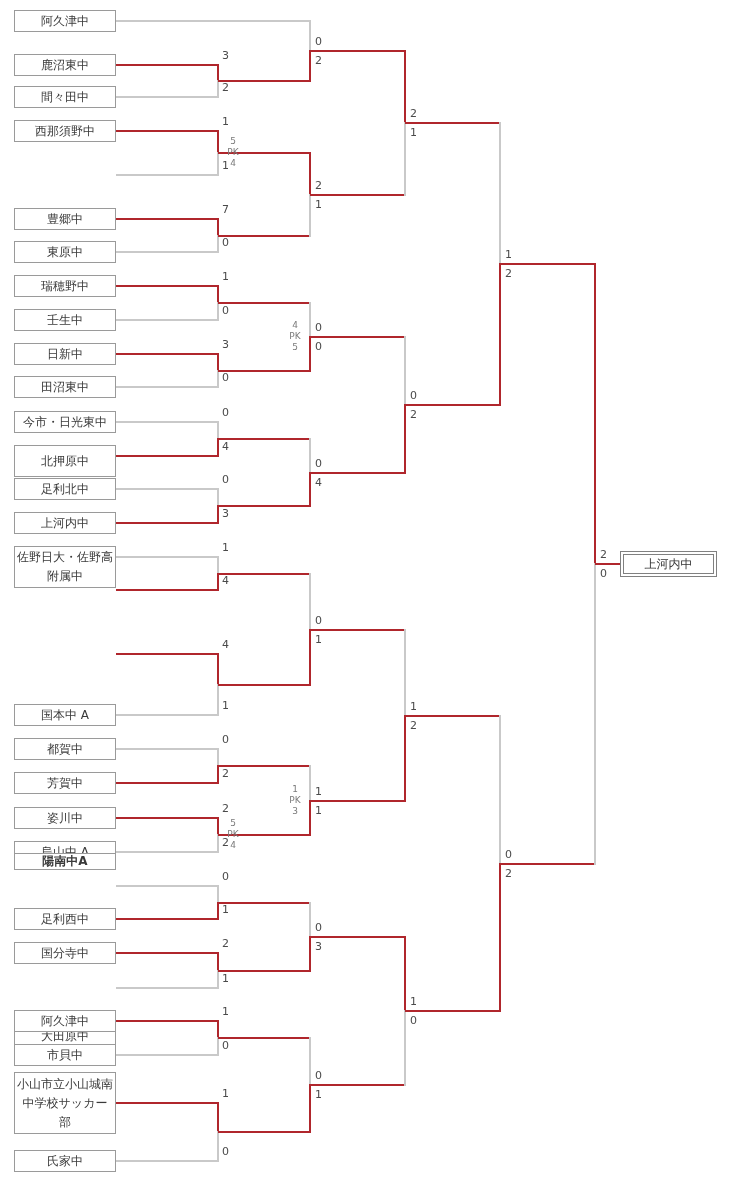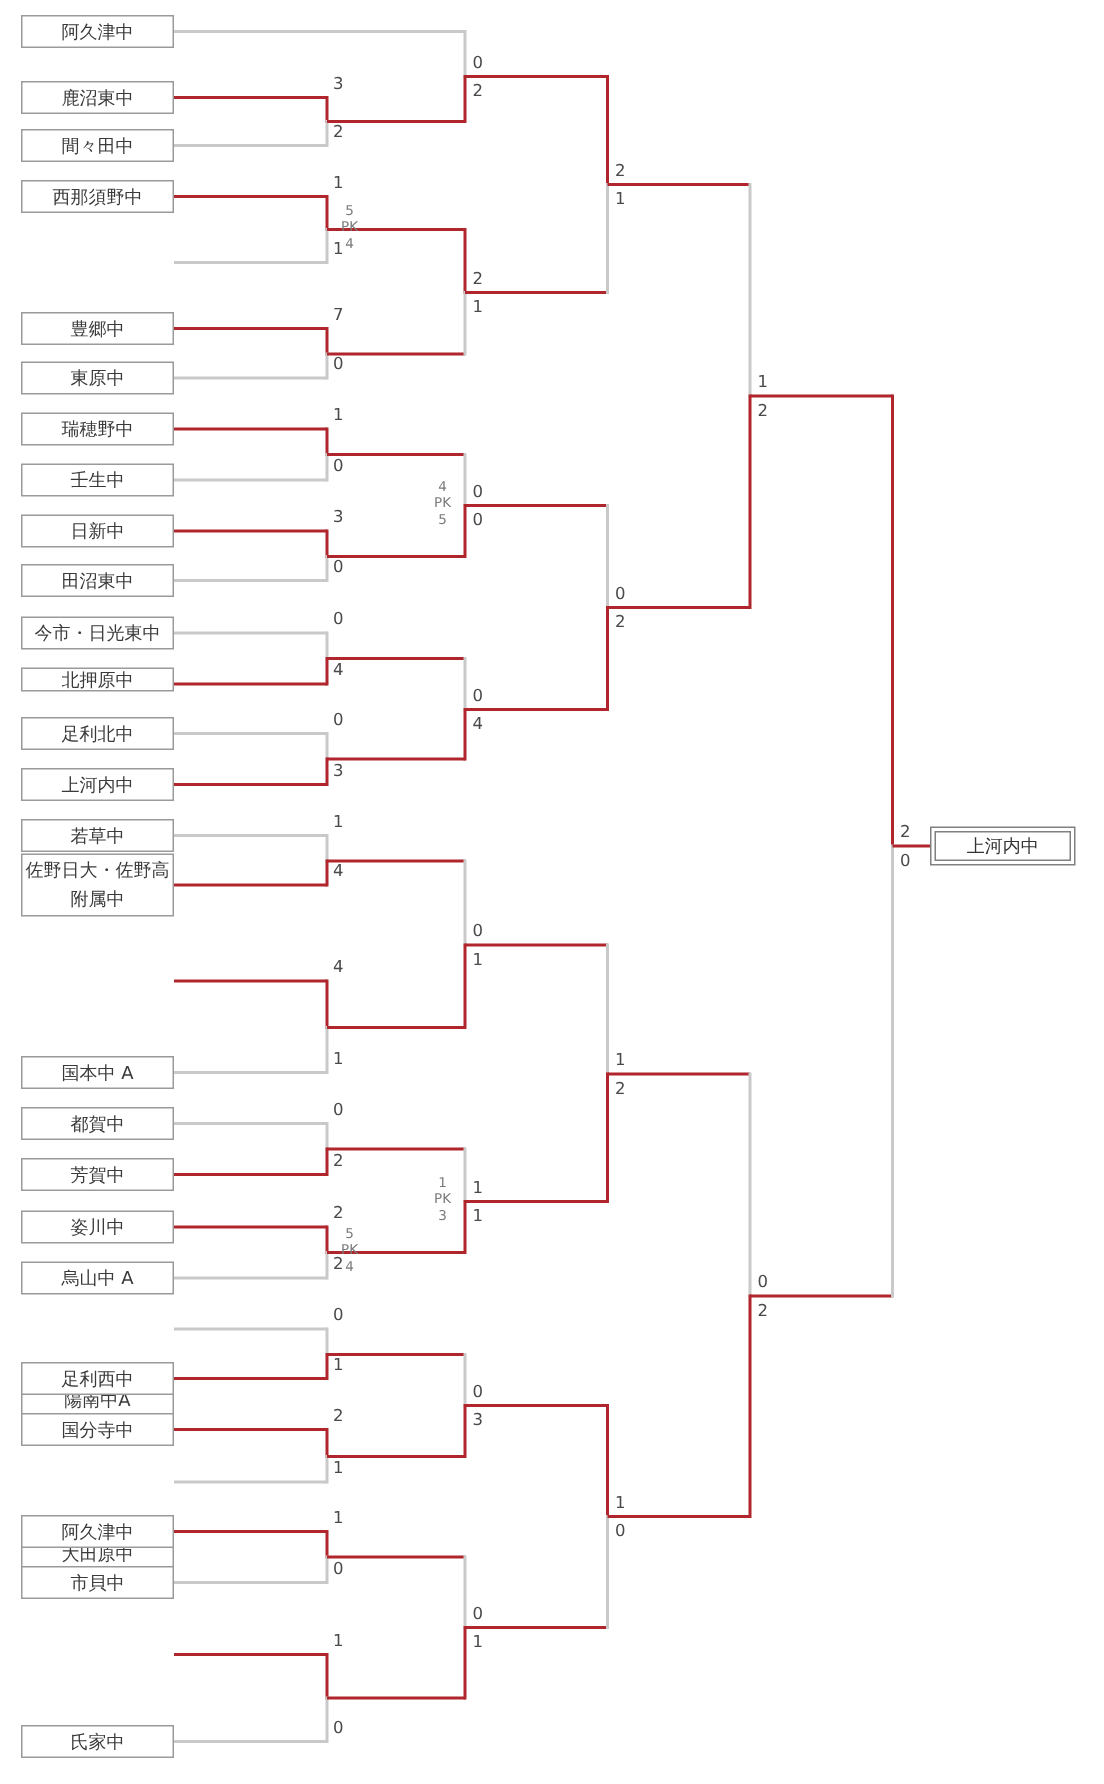--- a/index.html
+++ b/index.html
@@ -84,36 +84,37 @@
     <div class="team-box" style="top: 54px; height: 22px;">鹿沼東中</div>
     <div class="team-box" style="top: 86px; height: 22px;">間々田中</div>
     <div class="team-box" style="top: 120px; height: 22px;">西那須野中</div>
     <div class="team-box" style="top: 208px; height: 22px;">豊郷中</div>
     <div class="team-box" style="top: 241px; height: 22px;">東原中</div>
     <div class="team-box" style="top: 275px; height: 22px;">瑞穂野中</div>
     <div class="team-box" style="top: 309px; height: 22px;">壬生中</div>
     <div class="team-box" style="top: 343px; height: 22px;">日新中</div>
     <div class="team-box" style="top: 376px; height: 22px;">田沼東中</div>
     <div class="team-box" style="top: 411px; height: 22px;">今市・日光東中</div>
-    <div class="team-box" style="top: 445px; height: 16px;">北押原中</div>
+    <div class="team-box" style="top: 445px; height: 32px;">北押原中</div>
     <div class="team-box" style="top: 478px; height: 22px;">足利北中</div>
     <div class="team-box" style="top: 512px; height: 22px;">上河内中</div>
     <div class="team-box" style="top: 546px; height: 22px;">若草中</div>
-    <div class="team-box" style="top: 569px; height: 42px;">佐野日大・佐野高附属中</div>
+    <div class="team-box" style="top: 546px; height: 42px;">佐野日大・佐野高附属中</div>
     <div class="team-box" style="top: 704px; height: 22px;">国本中 A</div>
     <div class="team-box" style="top: 738px; height: 22px;">都賀中</div>
     <div class="team-box" style="top: 772px; height: 22px;">芳賀中</div>
     <div class="team-box" style="top: 807px; height: 22px;">姿川中</div>
     <div class="team-box" style="top: 841px; height: 22px;">烏山中 A</div>
-    <div class="team-box" style="top: 919px; height: 28px;">陽南中A</div>
+    <div class="team-box" style="top: 853px; height: 17px; font-weight: bold;">陽南中A</div>
     <div class="team-box" style="top: 908px; height: 22px;">足利西中</div>
     <div class="team-box" style="top: 942px; height: 22px;">国分寺中</div>
     <div class="team-box" style="top: 977px; height: 22px; margin-top: 48px;">大田原中</div>
     <div class="team-box" style="top: 1010px; height: 22px;">阿久津中</div>
     <div class="team-box" style="top: 1044px; height: 22px;">市貝中</div>
+    <div class="team-box" style="top: 1072px; height: 62px;">小山市立小山城南中学校サッカー部</div>
     <div class="team-box" style="top: 1150px; height: 22px;">氏家中</div>
     <div class="line" style="left: 116px; top: 64px; width: 102px; height: 2px; background: rgb(176, 38, 44);"></div>
     <div class="line" style="left: 116px; top: 96px; width: 102px; height: 2px; background: rgb(201, 201, 201);"></div>
     <div class="line" style="left: 217px; top: 64px; width: 2px; height: 18px; background: rgb(176, 38, 44);"></div>
     <div class="line" style="left: 217px; top: 80px; width: 2px; height: 18px; background: rgb(201, 201, 201);"></div>
     <div class="line" style="left: 218px; top: 80px; width: 92px; height: 2px; background: rgb(176, 38, 44);"></div>
     <div class="score" style="left: 222px; top: 50px;">3</div>
     <div class="score" style="left: 222px; top: 82px;">2</div>
     <div class="line" style="left: 116px; top: 130px; width: 102px; height: 2px; background: rgb(176, 38, 44);"></div>
     <div class="line" style="left: 116px; top: 174px; width: 102px; height: 2px; background: rgb(201, 201, 201);"></div>

